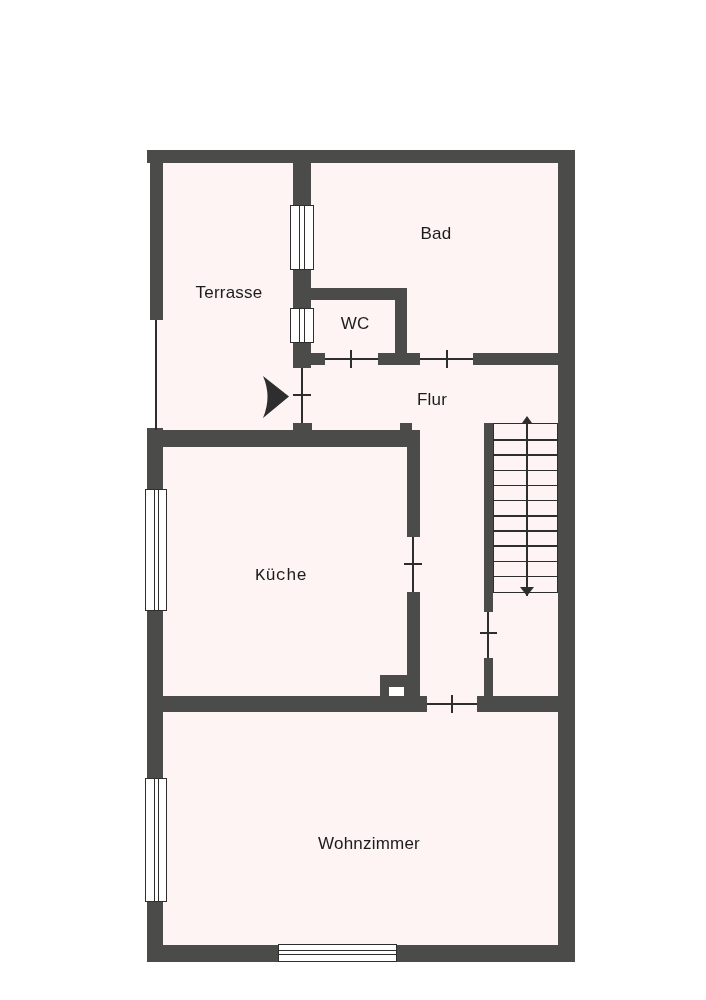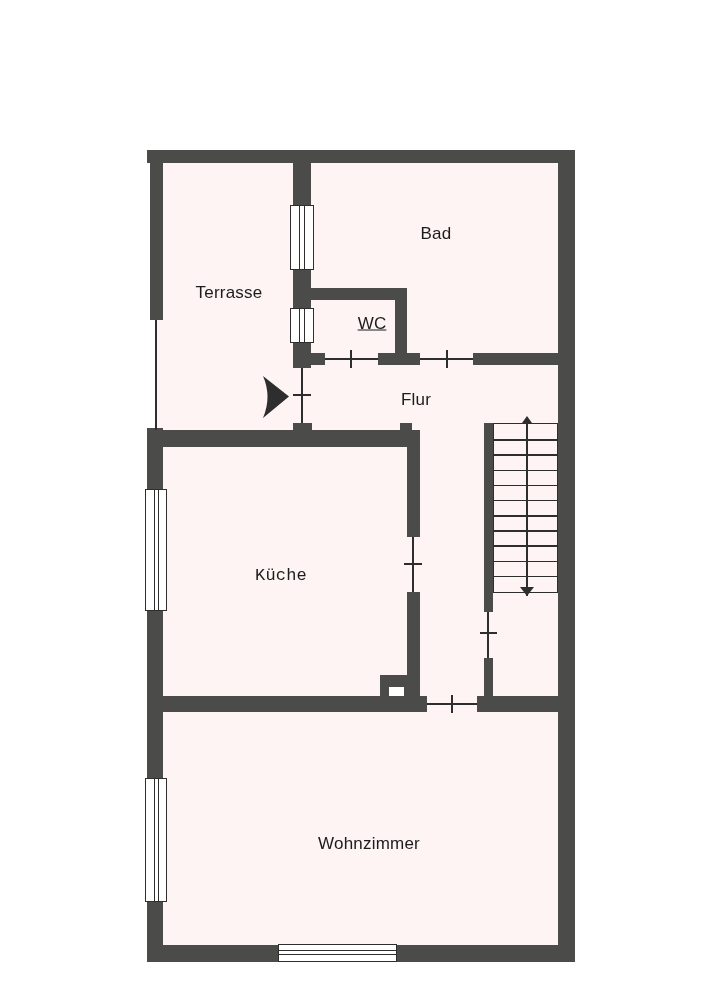--- a/index.html
+++ b/index.html
@@ -124,18 +124,18 @@
   </svg>
 
   <div class="window window-v" style="left:290px;top:205px;width:24px;height:65px;"></div>
   <div class="window window-v" style="left:290px;top:308px;width:24px;height:35px;"></div>
   <div class="window window-v" style="left:145px;top:489px;width:22px;height:122px;"></div>
   <div class="window window-v" style="left:145px;top:778px;width:22px;height:124px;"></div>
   <div class="window window-h" style="left:278px;top:944px;width:119px;height:18px;"></div>
 
   <div class="room-label" style="left:229px;top:292px;">Terrasse</div>
   <div class="room-label" style="left:436px;top:233px;">Bad</div>
-  <div class="room-label" style="left:372px;top:323px;text-decoration:underline;">WC</div>
-  <div class="room-label" style="left:416px;top:399px;">Flur</div>
+  <div class="room-label" style="left:355px;top:323px;">WC</div>
+  <div class="room-label" style="left:432px;top:399px;">Flur</div>
   <div class="room-label" style="left:281px;top:575px;font-family:Liberation Mono, monospace;">Küche</div>
   <div class="room-label" style="left:369px;top:843px;text-align:center;">Wohnzimmer</div>
 
 </div>
 
 </body></html>

